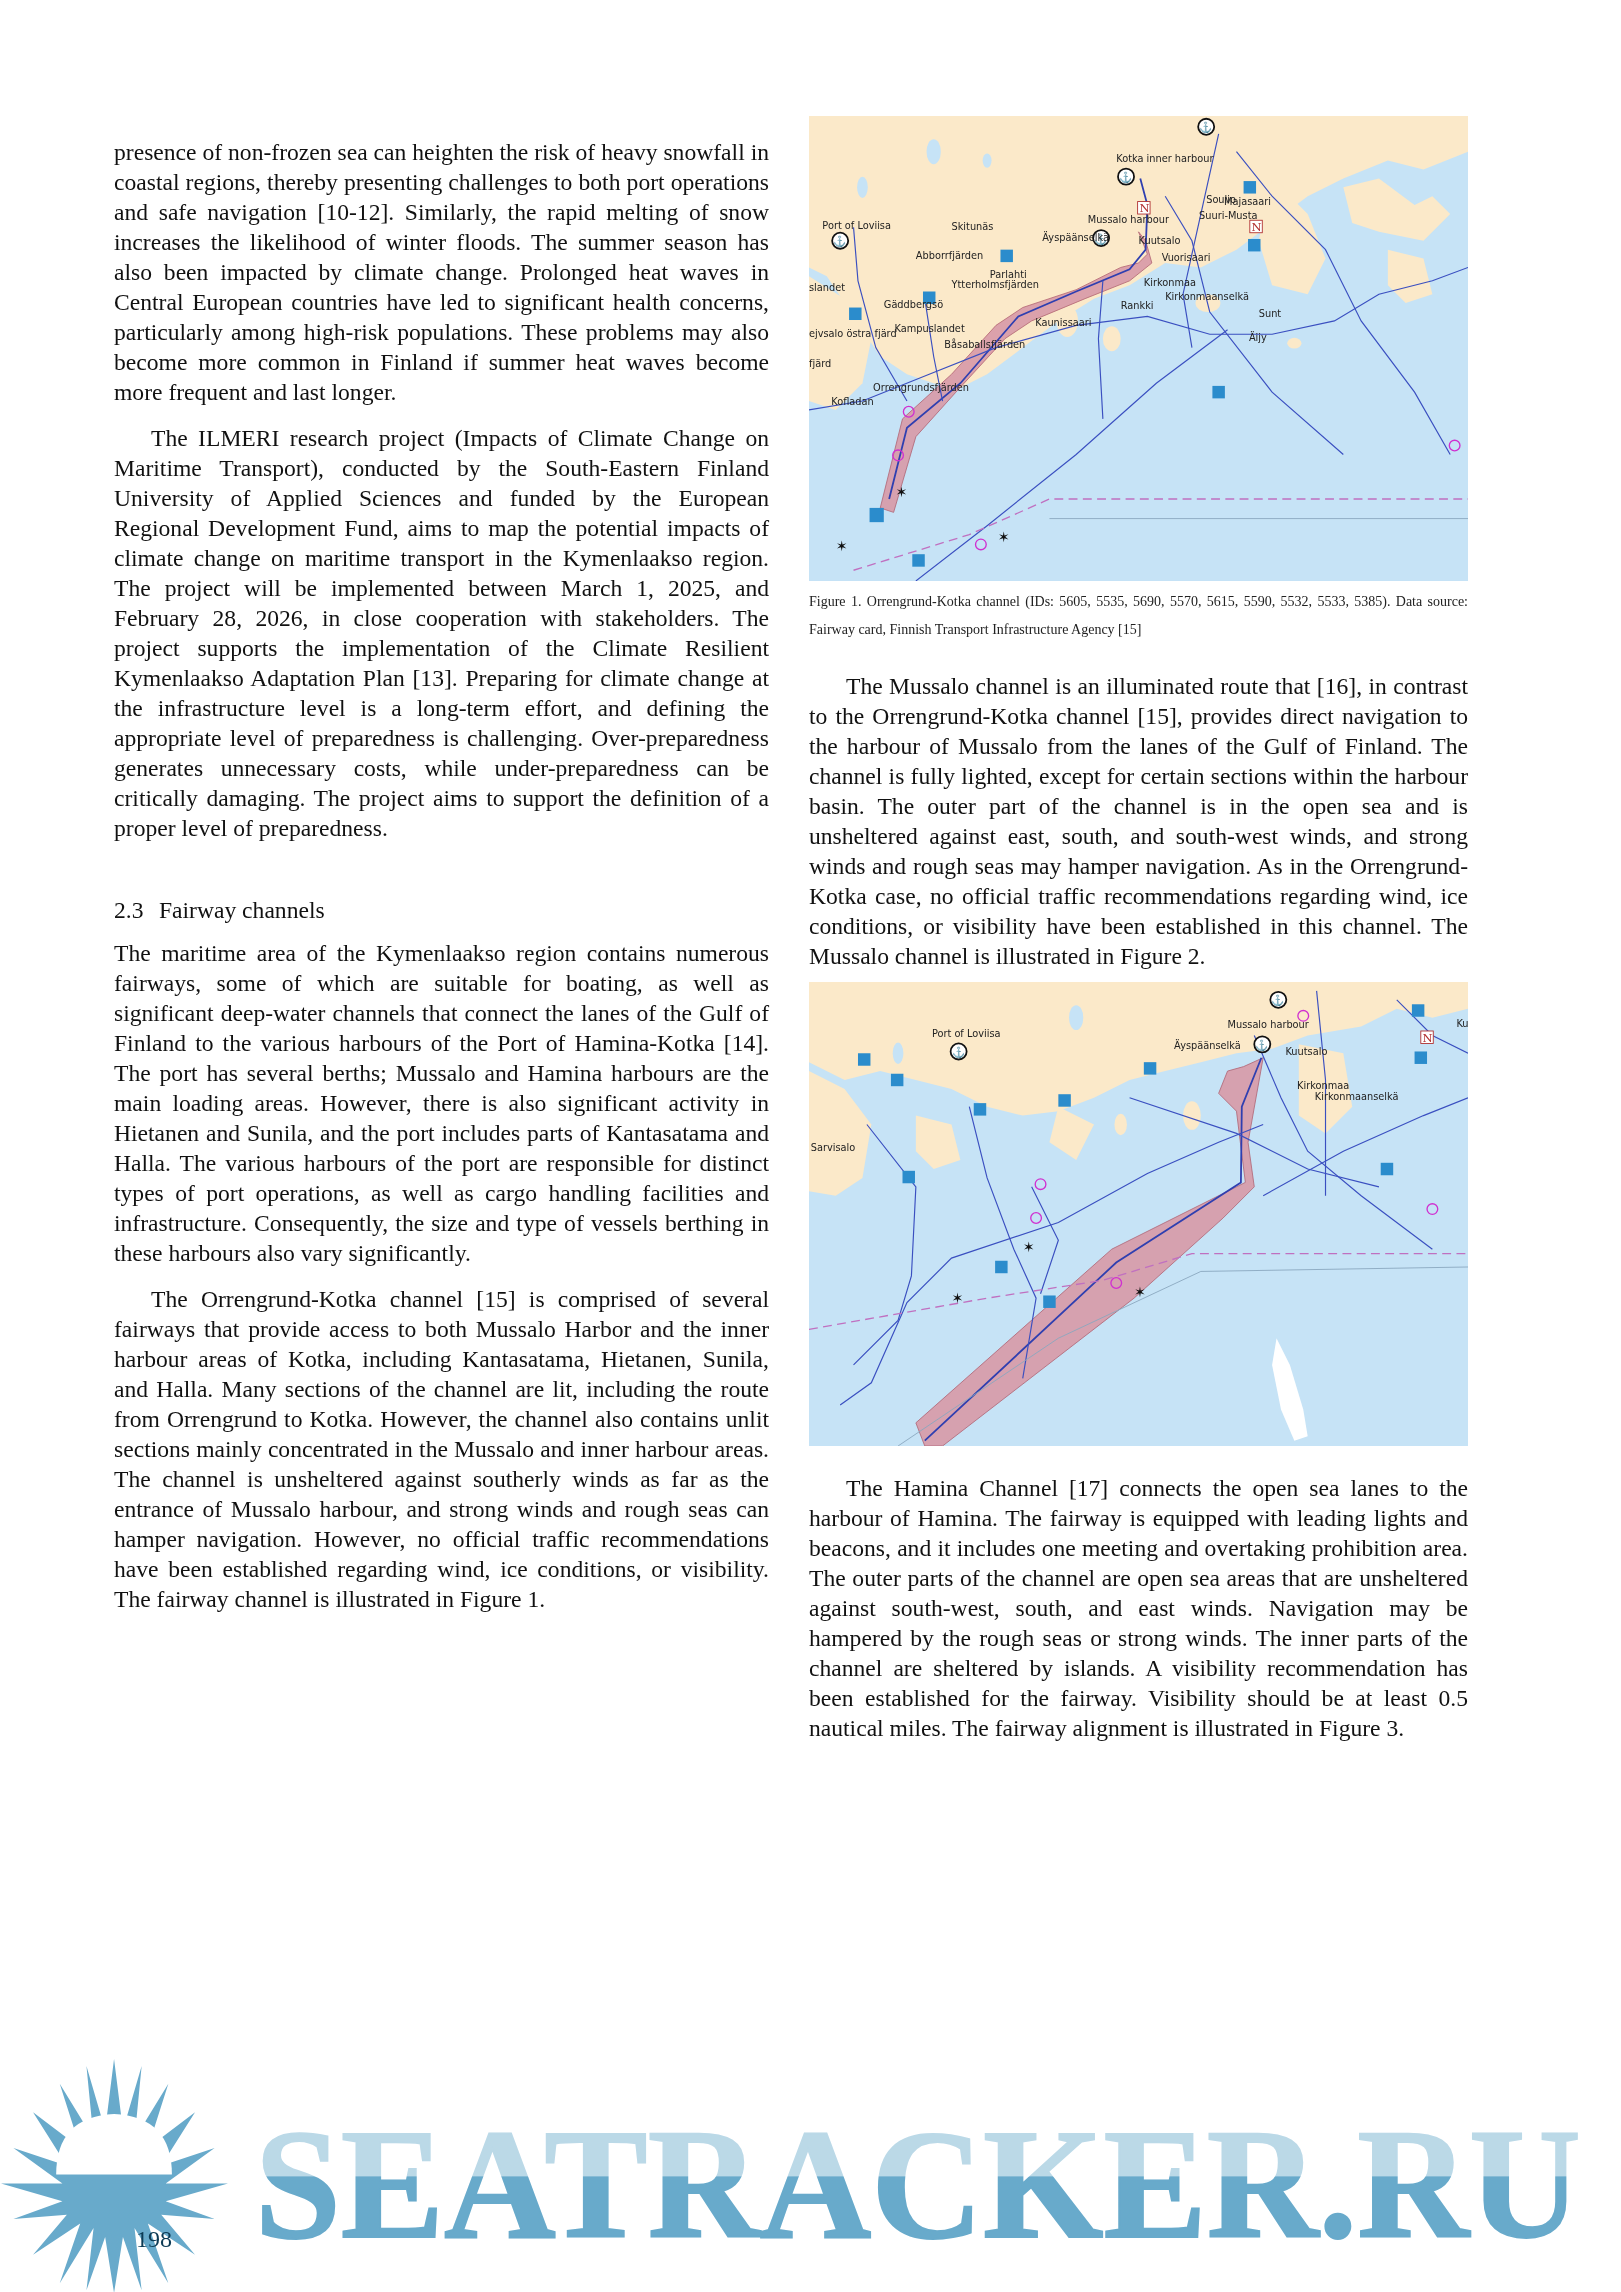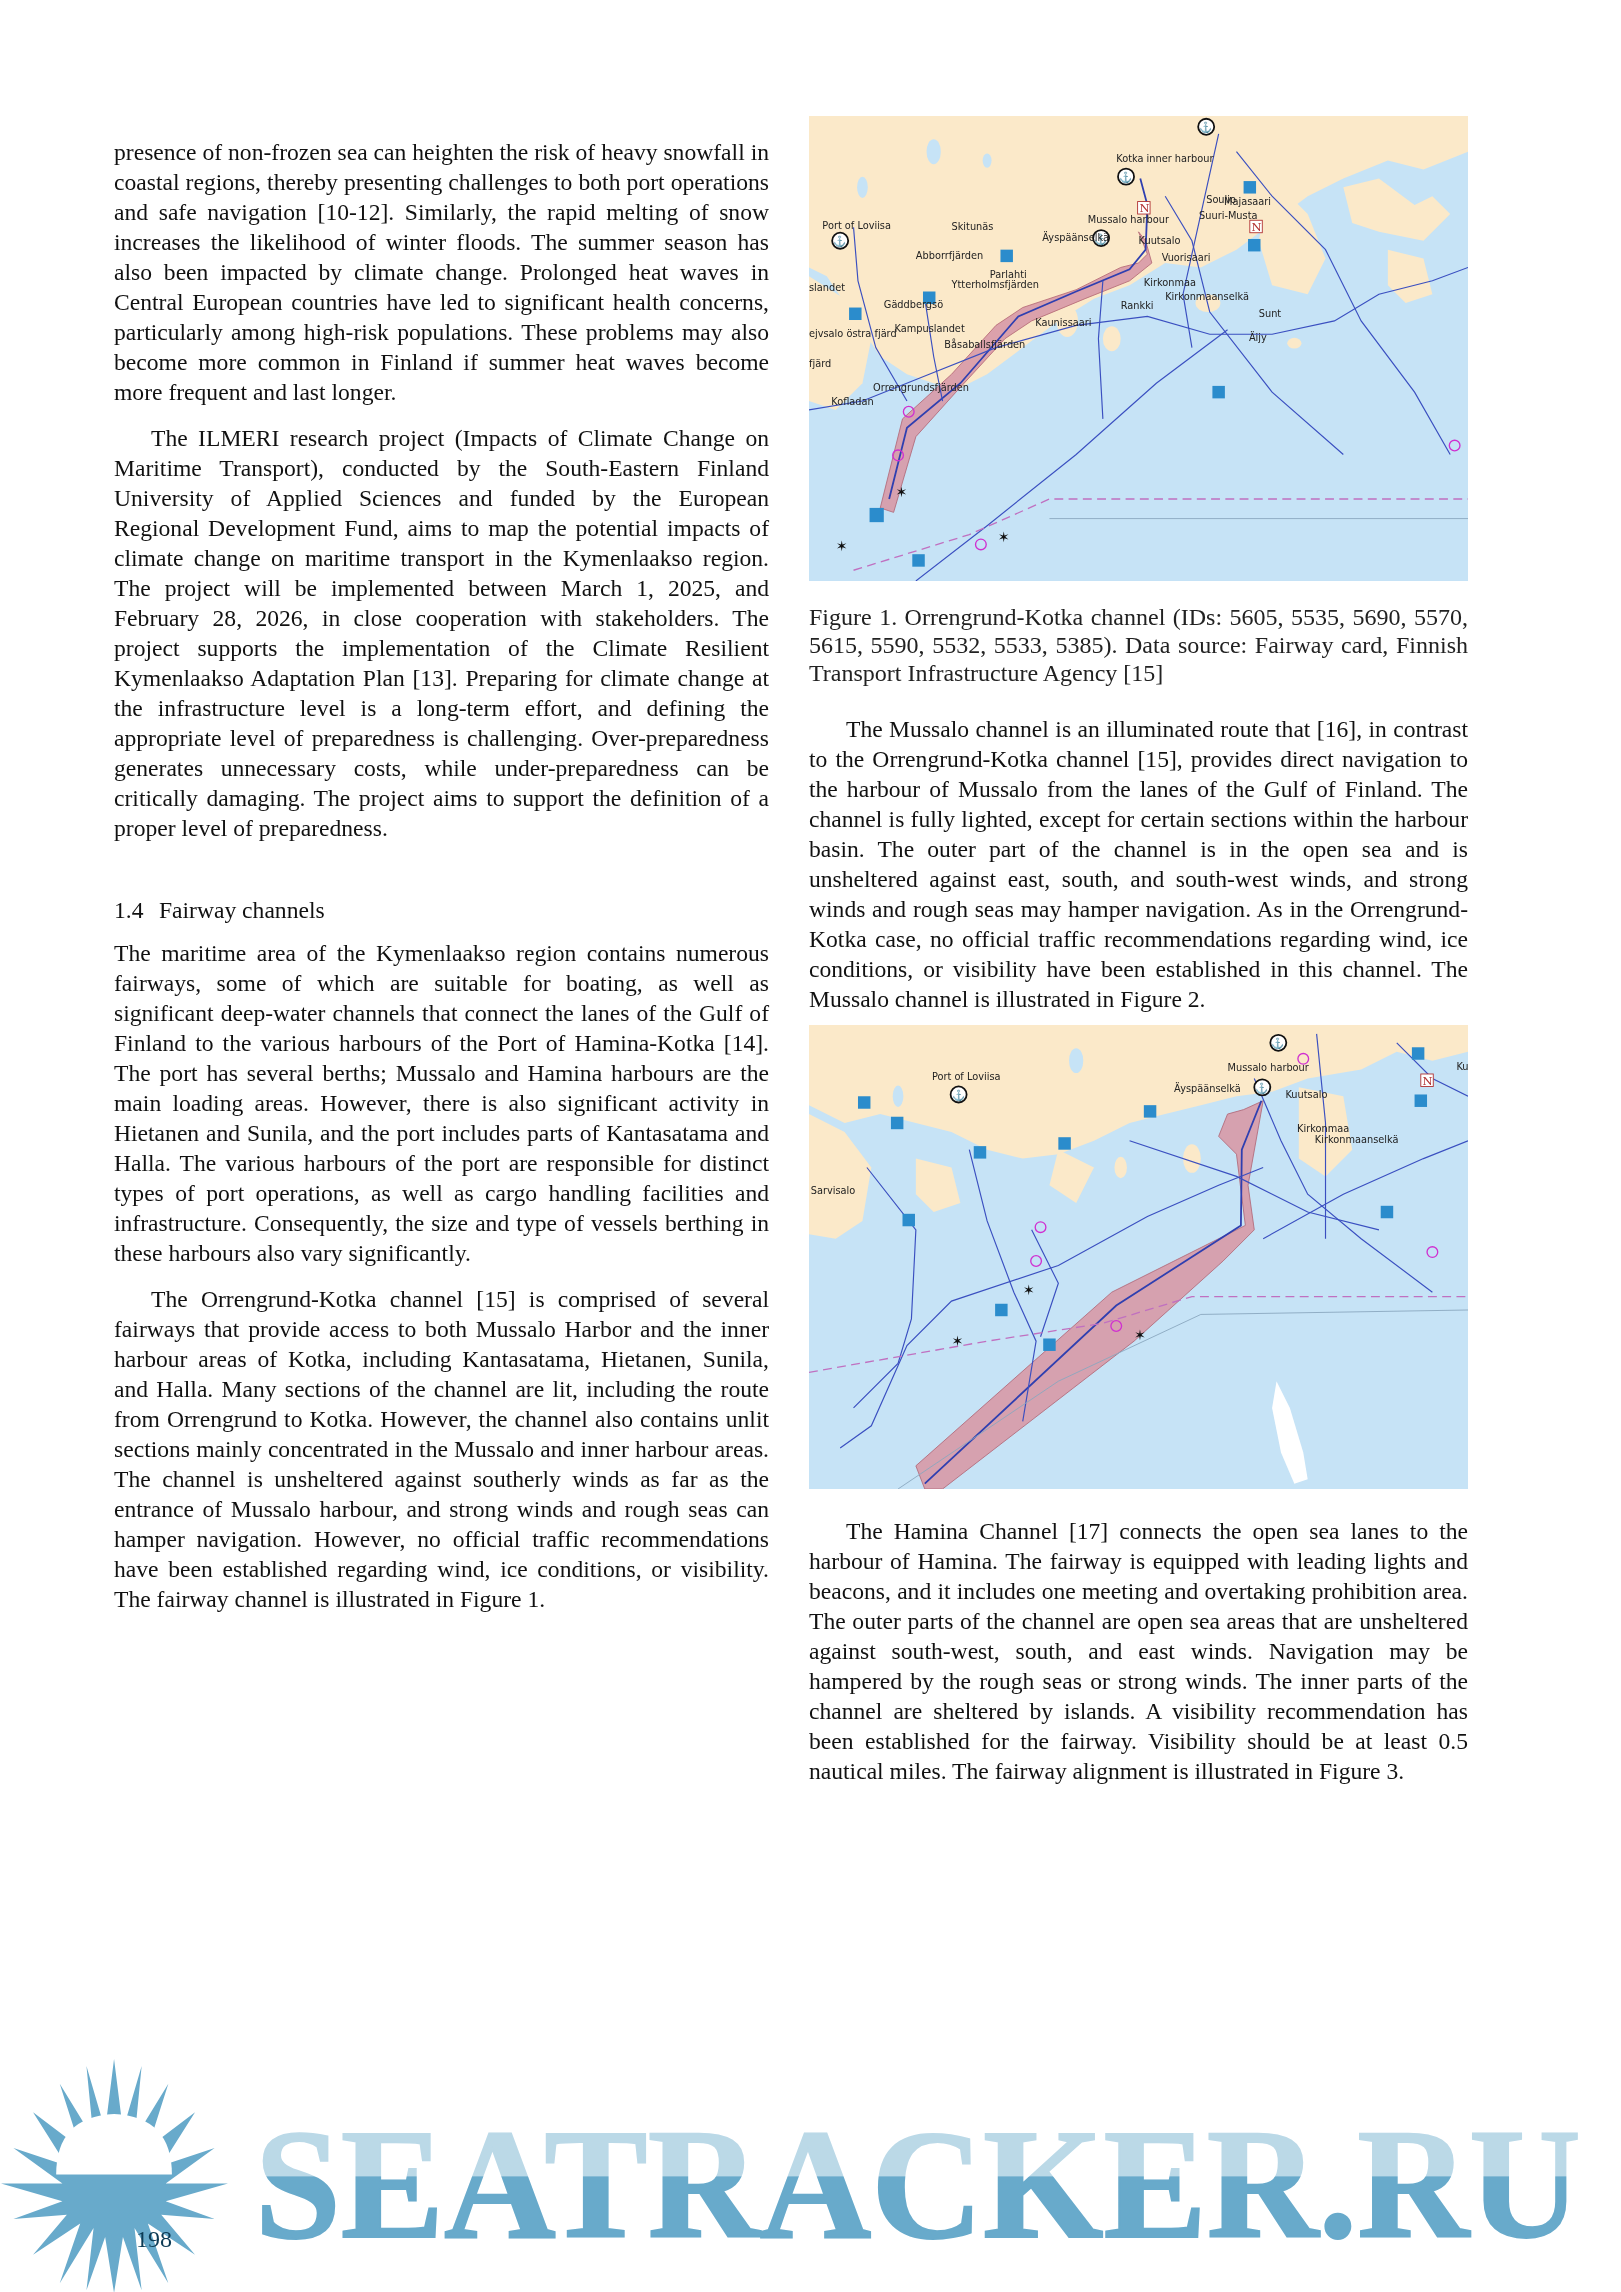--- a/index.html
+++ b/index.html
@@ -9,36 +9,36 @@
   .col p { margin:0; }
   .indent { text-indent:37px; }
   #left  { left:114px; top:114px; width:655px;margin-top:23px; }
   #right { left:809px; top:116px; width:659px; }
   .gap { height:16px; }
   .sec { margin-top:52px; margin-bottom:12.5px; font-size:23.6px; text-align:left; }
   .sec .num { display:inline-block; width:39px; }
   .sec .ttl { }
   .figure { position:relative; width:659px; overflow:hidden; background:#c6e3f6; }
   .figure svg { display:block; }
-  .caption { font-size:24px; line-height:28px; color:#222; margin-top:22px; }
+  .caption { font-size:14px; line-height:28px; color:#222; margin-top:7px; }
   .maplbl { font-family:"DejaVu Sans","Liberation Sans",sans-serif; font-size:11px; fill:#222; }
   
   #watermark { position:absolute; left:0; top:2050px; width:1622px; height:243px; pointer-events:none; }
   #pagenum { position:absolute; left:136px; top:2226px; font-size:24px; color:#0d3b55;
              font-family:"Liberation Serif",serif; }
 </style>
 </head>
 <body>
 
 <div id="left" class="col">
   <p>presence of non-frozen sea can heighten the risk of heavy snowfall in coastal regions, thereby presenting challenges to both port operations and safe navigation [10-12]. Similarly, the rapid melting of snow increases the likelihood of winter floods. The summer season has also been impacted by climate change. Prolonged heat waves in Central European countries have led to significant health concerns, particularly among high-risk populations. These problems may also become more common in Finland if summer heat waves become more frequent and last longer.</p>
   <div class="gap"></div>
   <p class="indent">The ILMERI research project (Impacts of Climate Change on Maritime Transport), conducted by the South-Eastern Finland University of Applied Sciences and funded by the European Regional Development Fund, aims to map the potential impacts of climate change on maritime transport in the Kymenlaakso region. The project will be implemented between March 1, 2025, and February 28, 2026, in close cooperation with stakeholders. The project supports the implementation of the Climate Resilient Kymenlaakso Adaptation Plan [13]. Preparing for climate change at the infrastructure level is a long-term effort, and defining the appropriate level of preparedness is challenging. Over-preparedness generates unnecessary costs, while under-preparedness can be critically damaging. The project aims to support the definition of a proper level of preparedness.</p>
   <div class="sec">
-    <span class="num">1.4</span>
+    <span class="num">2.3</span>
     <span class="ttl">Fairway channels</span>
   </div>
   <p>The maritime area of the Kymenlaakso region contains numerous fairways, some of which are suitable for boating, as well as significant deep-water channels that connect the lanes of the Gulf of Finland to the various harbours of the Port of Hamina-Kotka [14]. The port has several berths; Mussalo and Hamina harbours are the main loading areas. However, there is also significant activity in Hietanen and Sunila, and the port includes parts of Kantasatama and Halla. The various harbours of the port are responsible for distinct types of port operations, as well as cargo handling facilities and infrastructure. Consequently, the size and type of vessels berthing in these harbours also vary significantly.</p>
   <div class="gap"></div>
   <p class="indent">The Orrengrund-Kotka channel [15] is comprised of several fairways that provide access to both Mussalo Harbor and the inner harbour areas of Kotka, including Kantasatama, Hietanen, Sunila, and Halla. Many sections of the channel are lit, including the route from Orrengrund to Kotka. However, the channel also contains unlit sections mainly concentrated in the Mussalo and inner harbour areas. The channel is unsheltered against southerly winds as far as the entrance of Mussalo harbour, and strong winds and rough seas can hamper navigation. However, no official traffic recommendations have been established regarding wind, ice conditions, or visibility. The fairway channel is illustrated in Figure 1.</p>
 </div>
 
 <div id="right" class="col">
 
   <div class="figure" style="height:465px;">

